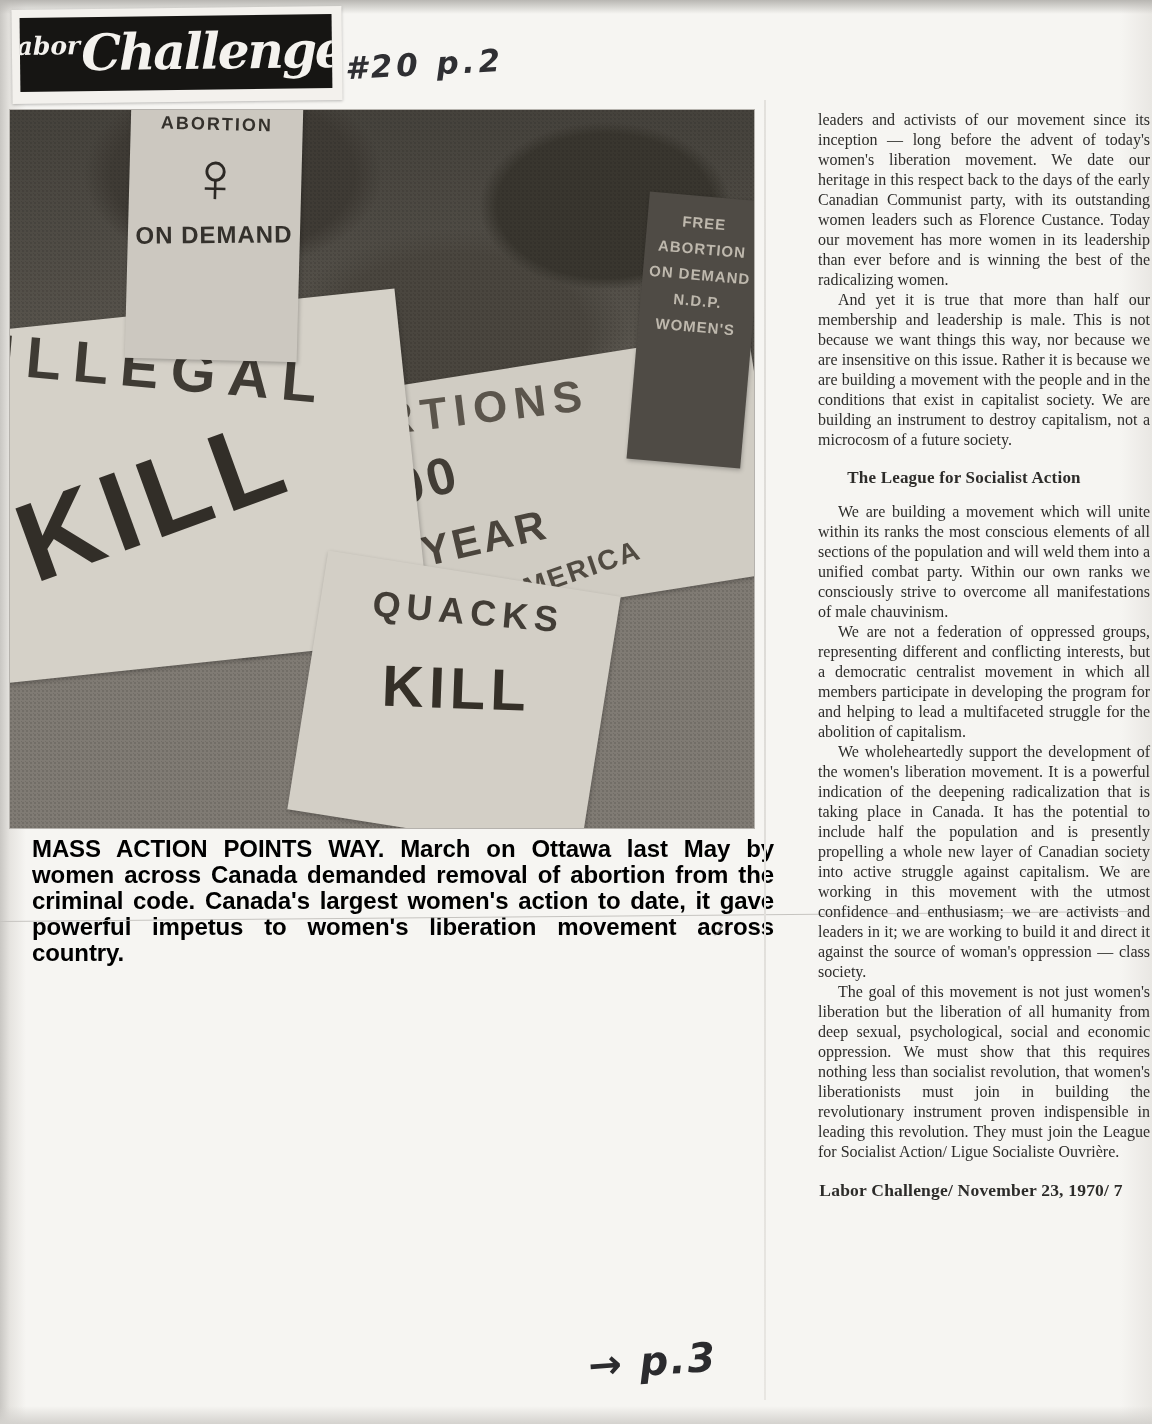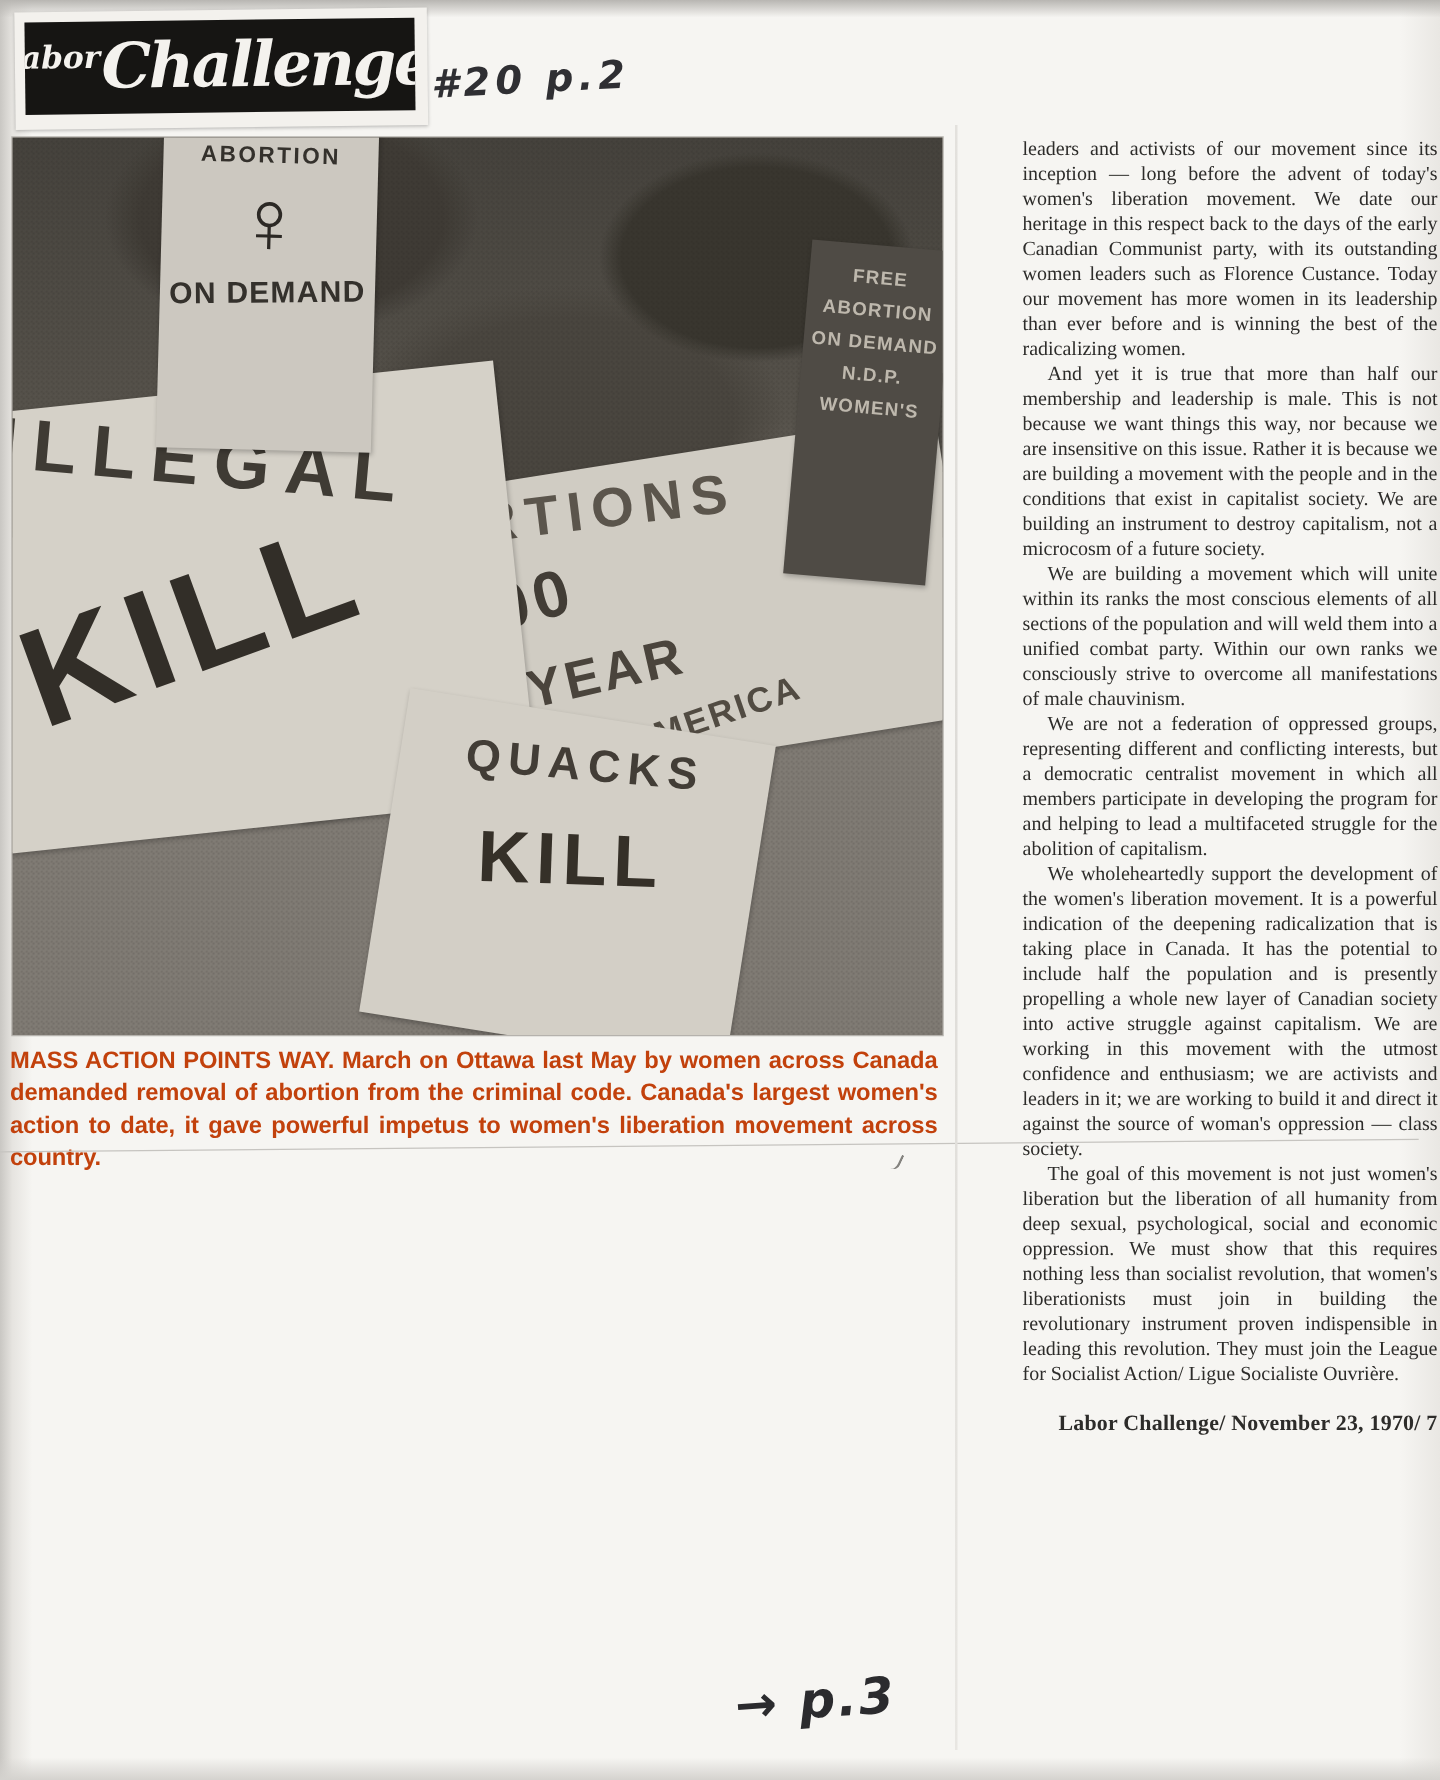--- a/index.html
+++ b/index.html
@@ -154,23 +154,23 @@
     left:628px; top:86px; width:114px; height:268px; background:#4f4b45;
     transform:rotate(5deg); z-index:3; text-align:center; padding-top:14px;
   }
   .sign-free span{
     display:block; font-family:"Liberation Sans",sans-serif; font-weight:700;
     font-size:15px; letter-spacing:1px; color:#beb8ad; line-height:26px;
   }
 
   
   .caption{
-    position:absolute; left:8px; top:836px; width:742px;
+    position:absolute; left:32px; top:836px; width:742px;
     font-family:"Liberation Sans",sans-serif; font-weight:700;
-    font-size:19px; line-height:26px; color:#c2410c; letter-spacing:-0.1px;
+    font-size:24px; line-height:26px; color:#000000; letter-spacing:-0.1px;
     text-align:justify;
   }
   .crease{
     position:absolute; left:0px; top:916px; width:1135px; height:1px;
     background:#c6c4c0; transform:rotate(-0.5deg);
   }
   .pen-mark{
     position:absolute; left:712px; top:922px; width:9px; height:14px;
     border-right:2px solid #55534f; transform:rotate(25deg); border-radius:0 0 6px 0;
     opacity:.7;
@@ -182,21 +182,21 @@
     font-size:16px; line-height:20px; text-align:justify; color:#2d2c2a;
   }
   .column p{ text-indent:20px;margin-left:40px; }
   .column p.no-indent{ text-indent:0; }
   .col-heading{
     text-align:center; font-weight:700; font-size:17px; color:#2d2c2a;
     margin:18px 0 14px 0; letter-spacing:.2px;
   }
   .col-footer{
     margin-top:18px; font-weight:700; font-size:17.5px; text-indent:14px;
-    text-align:right; letter-spacing:.2px;
+    text-align:center; letter-spacing:.2px;
   }
   .handwritten-next{
     position:absolute; left:588px; top:1338px;
     font-family:"DejaVu Sans", sans-serif; font-style:italic; font-weight:700;
     font-size:40px; color:#2b2b2e; transform:rotate(-4deg); letter-spacing:2px;
   }
   .vert-streak{
     position:absolute; left:764px; top:100px; width:2px; height:1300px;
     background:linear-gradient(180deg,#e3e1dd, #dddbd7 40%, #e8e6e2);
   }
@@ -251,20 +251,21 @@
 </div>
 
 <div class="caption">MASS ACTION POINTS WAY. March on Ottawa last May by women across Canada demanded removal of abortion from the criminal code. Canada's largest women's action to date, it gave powerful impetus to women's liberation movement across country.</div>
 <div class="crease"></div>
 <div class="pen-mark"></div>
 <div class="vert-streak"></div>
 
 <div class="column">
   <p class="no-indent">leaders and activists of our movement since its inception — long before the advent of today's women's liberation movement. We date our heritage in this respect back to the days of the early Canadian Communist party, with its outstanding women leaders such as Florence Custance. Today our movement has more women in its leadership than ever before and is winning the best of the radicalizing women.</p>
   <p>And yet it is true that more than half our membership and leadership is male. This is not because we want things this way, nor because we are insensitive on this issue. Rather it is because we are building a movement with the people and in the conditions that exist in capitalist society. We are building an instrument to destroy capitalism, not a microcosm of a future society.</p>
+  <div class="col-heading">The League for Socialist Action</div>
   <p>We are building a movement which will unite within its ranks the most conscious elements of all sections of the population and will weld them into a unified combat party. Within our own ranks we consciously strive to overcome all manifestations of male chauvinism.</p>
   <p>We are not a federation of oppressed groups, representing different and conflicting interests, but a democratic centralist movement in which all members participate in developing the program for and helping to lead a multifaceted struggle for the abolition of capitalism.</p>
   <p>We wholeheartedly support the development of the women's liberation movement. It is a powerful indication of the deepening radicalization that is taking place in Canada. It has the potential to include half the population and is presently propelling a whole new layer of Canadian society into active struggle against capitalism. We are working in this movement with the utmost confidence and enthusiasm; we are activists and leaders in it; we are working to build it and direct it against the source of woman's oppression — class society.</p>
   <p>The goal of this movement is not just women's liberation but the liberation of all humanity from deep sexual, psychological, social and economic oppression. We must show that this requires nothing less than socialist revolution, that women's liberationists must join in building the revolutionary instrument proven indispensible in leading this revolution. They must join the League for Socialist Action/ Ligue Socialiste Ouvrière.</p>
   <div class="col-footer">Labor Challenge/ November 23, 1970/ 7</div>
 </div>
 
 <div class="handwritten-next">→ p.3</div>
 
 <div class="edge-shade-bottom"></div>

